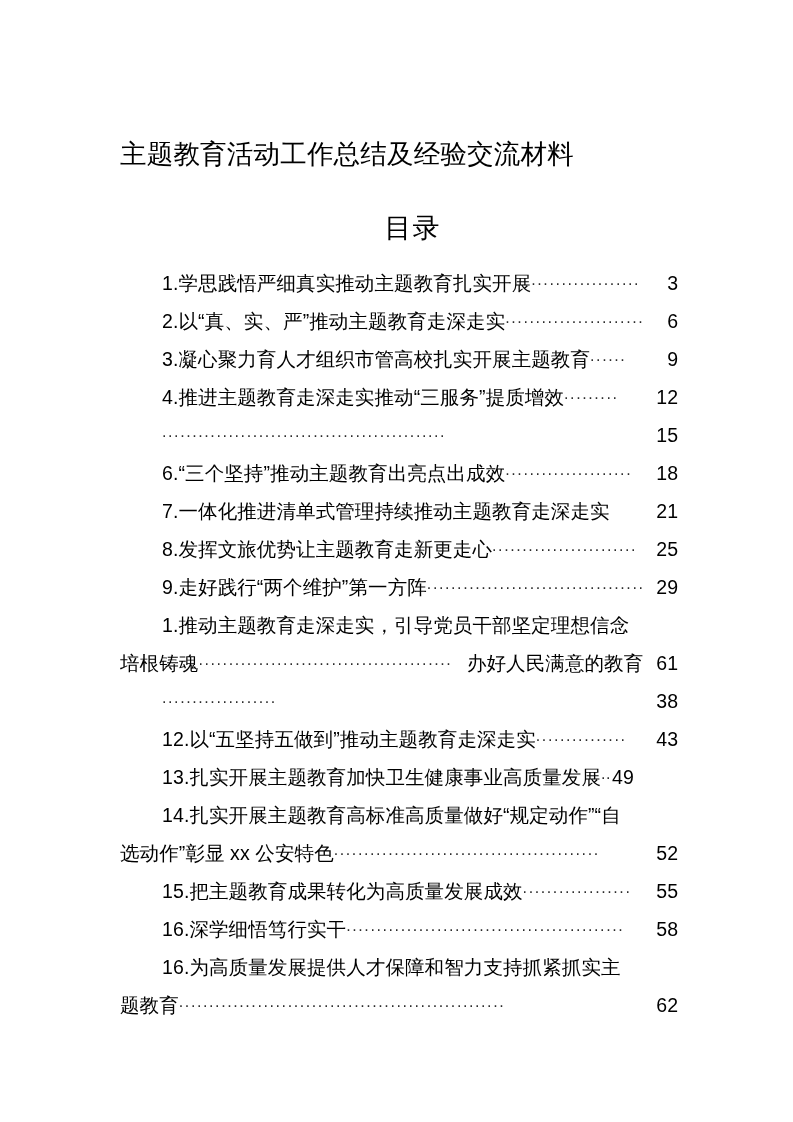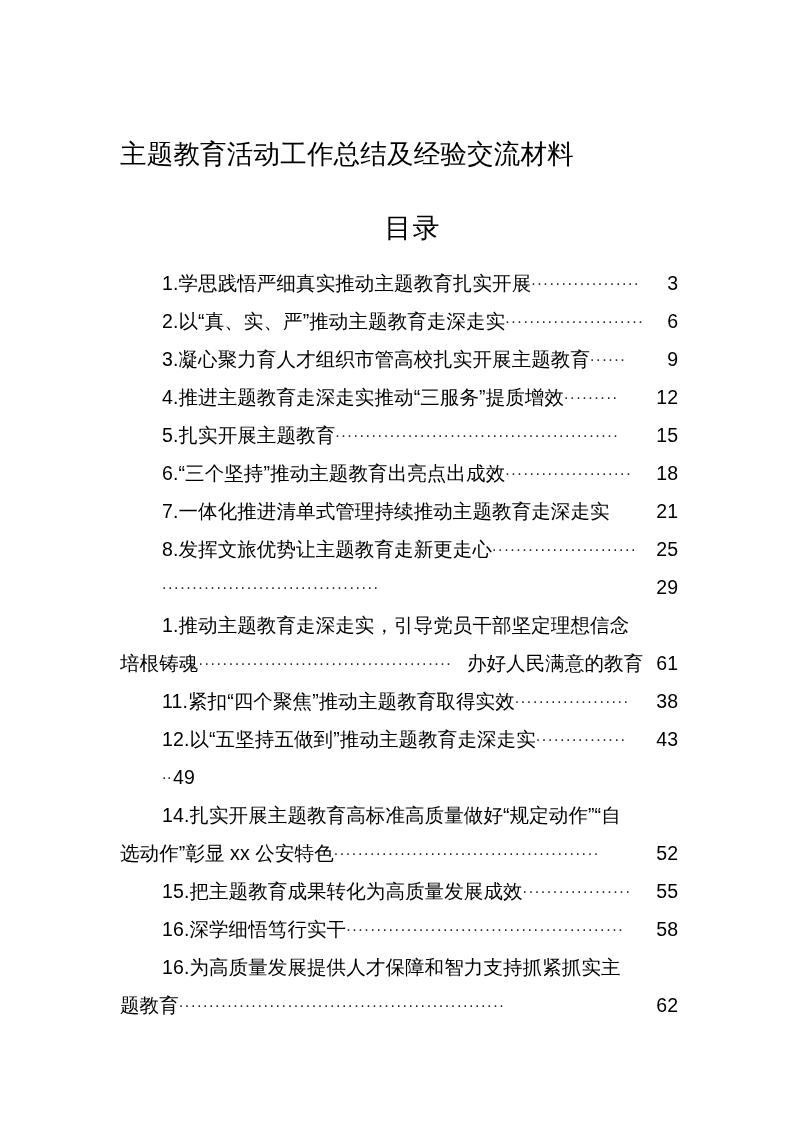--- a/index.html
+++ b/index.html
@@ -174,21 +174,20 @@
         <div class="toc-line">
           <span class="toc-indent"></span>
           <span class="toc-text">4.推进主题教育走深走实推动“三服务”提质增效</span>
           <span class="toc-leader">.........</span>
           <span class="toc-page">12</span>
         </div>
       </div>
       <div class="toc-entry">
         <div class="toc-line">
           <span class="toc-indent"></span>
-          <span class="toc-text">5.扎实开展主题教育</span>
           <span class="toc-leader">...............................................</span>
           <span class="toc-page">15</span>
         </div>
       </div>
       <div class="toc-entry">
         <div class="toc-line">
           <span class="toc-indent"></span>
           <span class="toc-text">6.“三个坚持”推动主题教育出亮点出成效</span>
           <span class="toc-leader">.....................</span>
           <span class="toc-page">18</span>
@@ -206,55 +205,56 @@
         <div class="toc-line">
           <span class="toc-indent"></span>
           <span class="toc-text">8.发挥文旅优势让主题教育走新更走心</span>
           <span class="toc-leader">........................</span>
           <span class="toc-page">25</span>
         </div>
       </div>
       <div class="toc-entry">
         <div class="toc-line">
           <span class="toc-indent"></span>
+          <span class="toc-text">9.走好践行“两个维护”第一方阵</span>
           <span class="toc-leader">....................................</span>
           <span class="toc-page">29</span>
         </div>
       </div>
       <div class="toc-entry">
         <div class="toc-line">
           <span class="toc-indent"></span>
           <span class="toc-text">1.推动主题教育走深走实，引导党员干部坚定理想信念</span>
         </div>
         <div class="toc-line wide-gap">
           <span class="toc-text">培根铸魂</span>
           <span class="toc-midleader">..........................................</span>
           <span class="toc-text">办好人民满意的教育</span>
           <span class="toc-page">61</span>
         </div>
       </div>
       <div class="toc-entry">
         <div class="toc-line">
           <span class="toc-indent"></span>
-          <span class="toc-text">11.紧扣“四个聚焦”推动主题教育取得实效</span>
           <span class="toc-leader">...................</span>
           <span class="toc-page">38</span>
         </div>
       </div>
       <div class="toc-entry">
         <div class="toc-line">
           <span class="toc-indent"></span>
           <span class="toc-text">12.以“五坚持五做到”推动主题教育走深走实</span>
           <span class="toc-leader">...............</span>
           <span class="toc-page">43</span>
         </div>
       </div>
       <div class="toc-entry">
         <div class="toc-line">
           <span class="toc-indent"></span>
+          <span class="toc-text">13.扎实开展主题教育加快卫生健康事业高质量发展</span>
           <span class="toc-leader tight">..</span>
           <span class="toc-page">49</span>
         </div>
       </div>
       <div class="toc-entry">
         <div class="toc-line">
           <span class="toc-indent"></span>
           <span class="toc-text">14.扎实开展主题教育高标准高质量做好“规定动作”“自</span>
         </div>
         <div class="toc-line">

